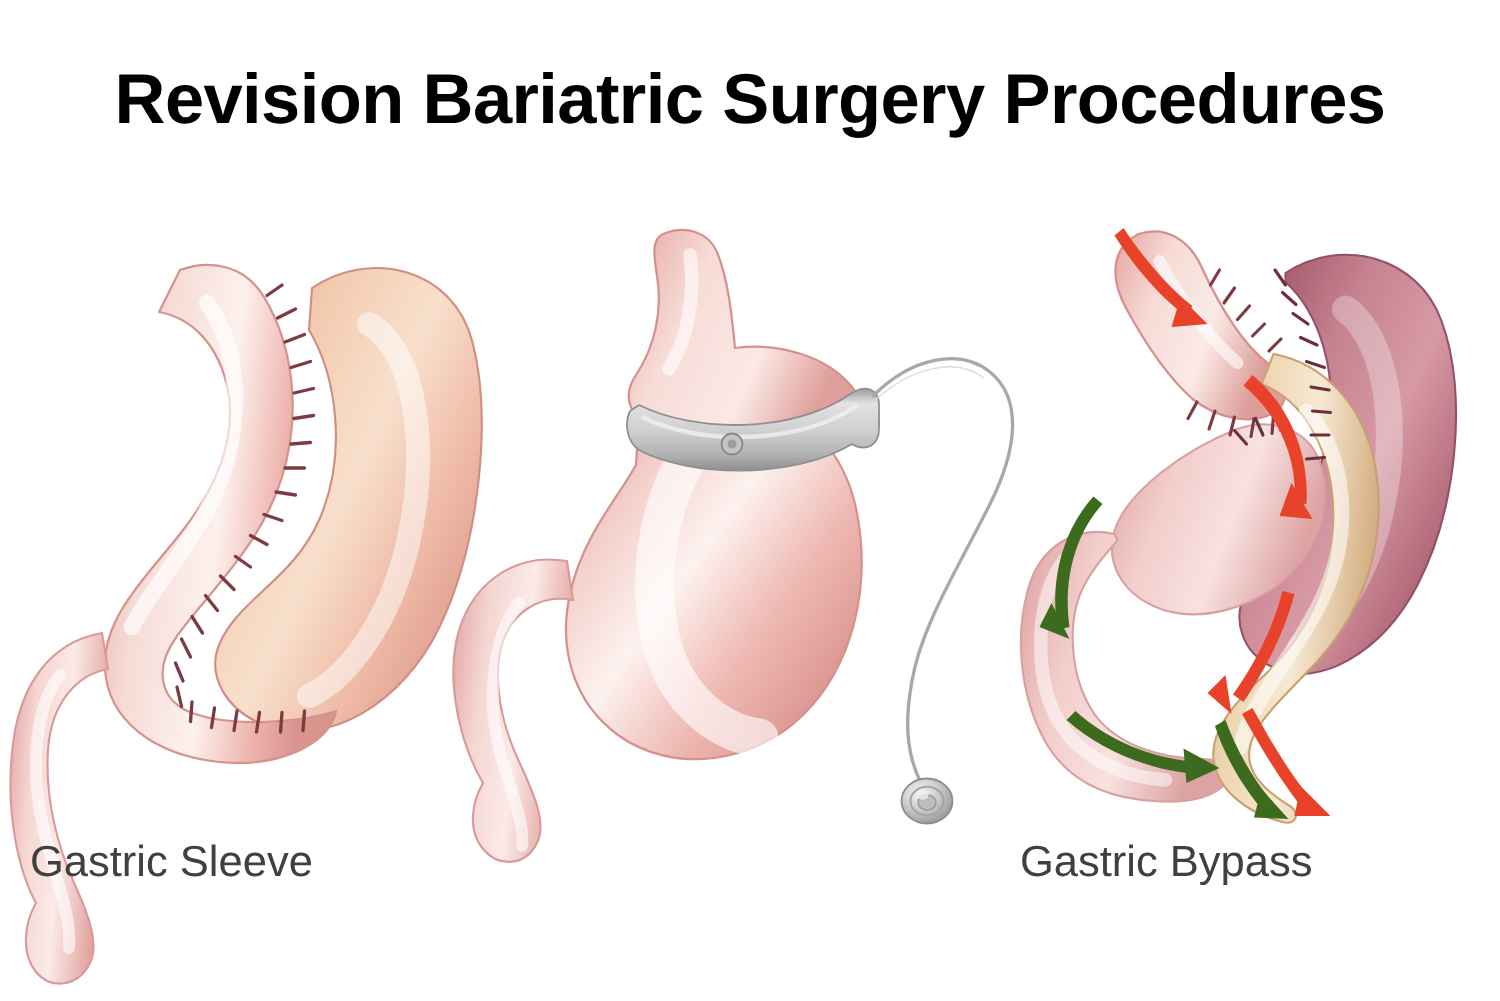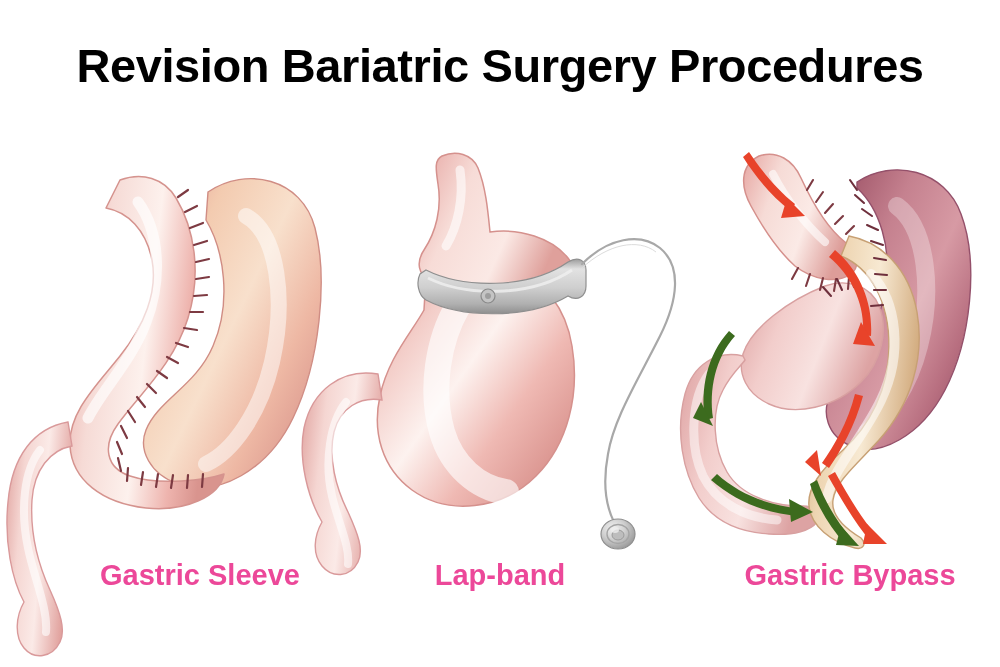--- a/index.html
+++ b/index.html
@@ -14,21 +14,21 @@
     text-align:center;font-size:47px;font-weight:bold;color:#000;
     letter-spacing:-0.4px;white-space:nowrap;
   }
   .panel{position:absolute;top:150px;height:400px;}
   #panel-sleeve{left:10px;width:330px;}
   #panel-band{left:330px;width:340px;}
   #panel-bypass{left:665px;width:330px;}
   .panel svg{display:block;width:100%;height:100%;overflow:visible;}
   .caption{
     position:absolute;top:558px;height:34px;line-height:34px;
-    text-align:center;font-size:29px;font-weight:bold;color:#ec4899;
+    text-align:left;font-size:29px;font-weight:normal;color:#404040;
     white-space:nowrap;
   }
   #caption-sleeve{left:20px;width:360px;}
   #caption-band{left:350px;width:300px;}
   #caption-bypass{left:680px;width:340px;}
 </style>
 </head>
 <body>
 
 <div id="figure">
@@ -343,16 +343,15 @@
         <path d="M124 349 L148 362 L126 372 Z"></path>
 
         <path d="M152 330 C160 352 172 372 186 388
                  L180 394 C165 377 152 356 145 334 Z"></path>
         <path d="M176 376 L194 396 L171 395 Z"></path>
       </g>
     </svg>
   </div>
 
   <div class="caption" id="caption-sleeve">Gastric Sleeve</div>
-  <div class="caption" id="caption-band">Lap-band</div>
   <div class="caption" id="caption-bypass">Gastric Bypass</div>
 
 </div>
 
 </body></html>

